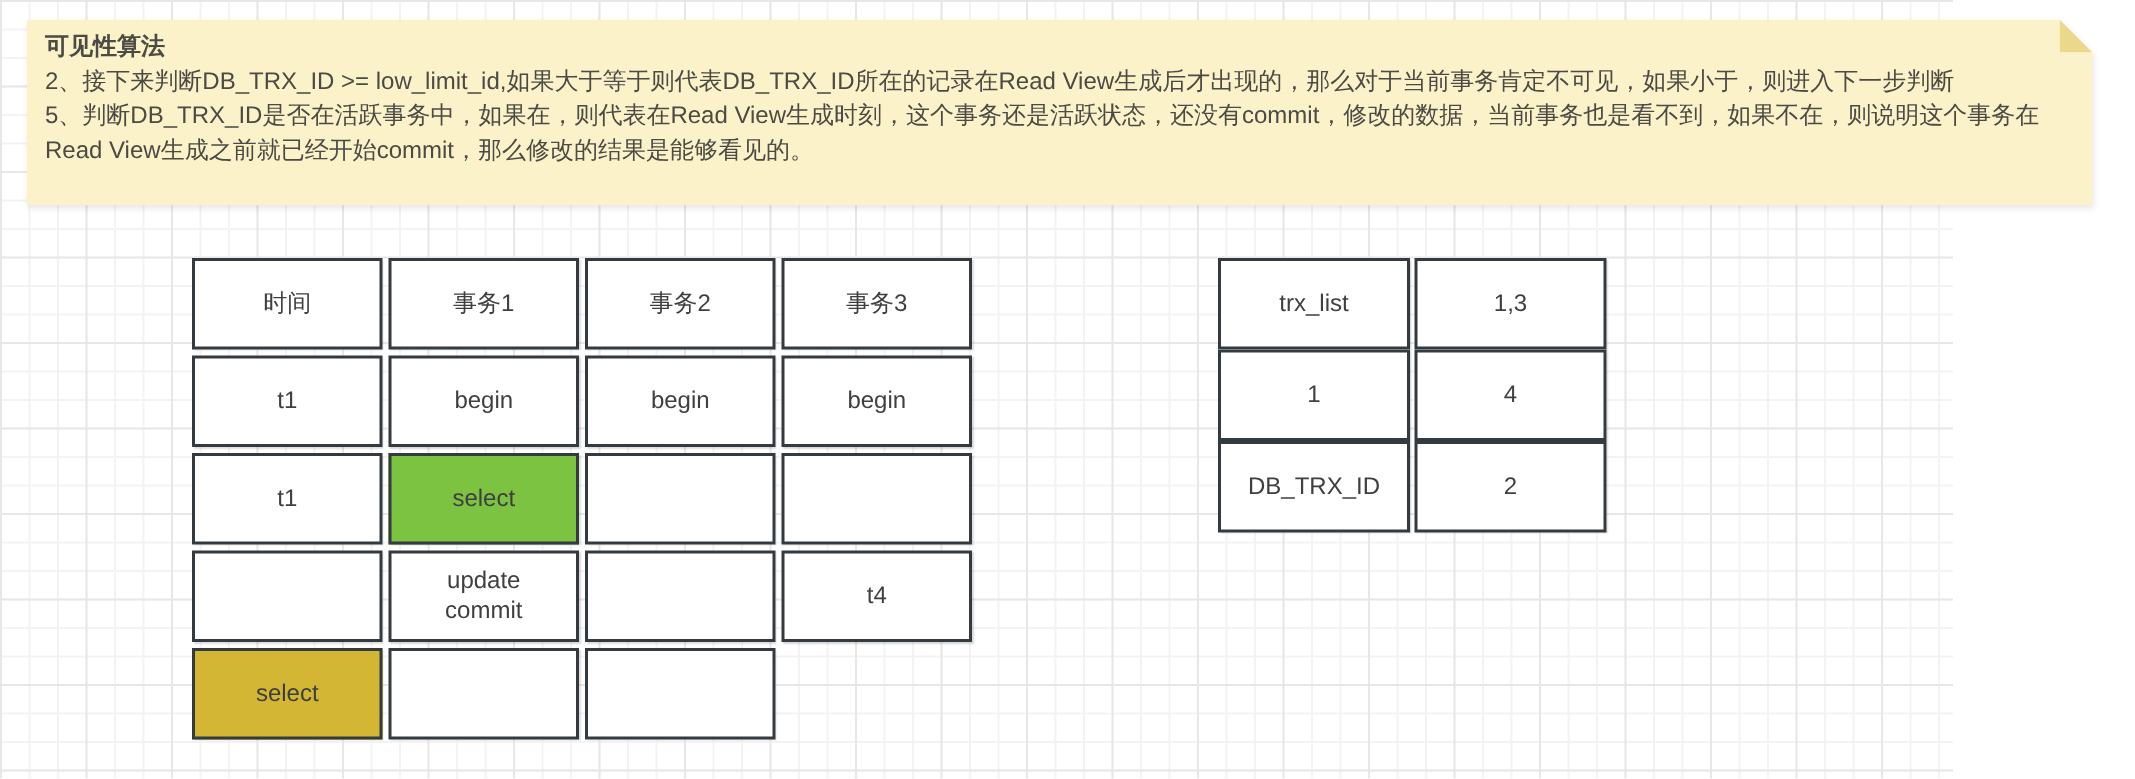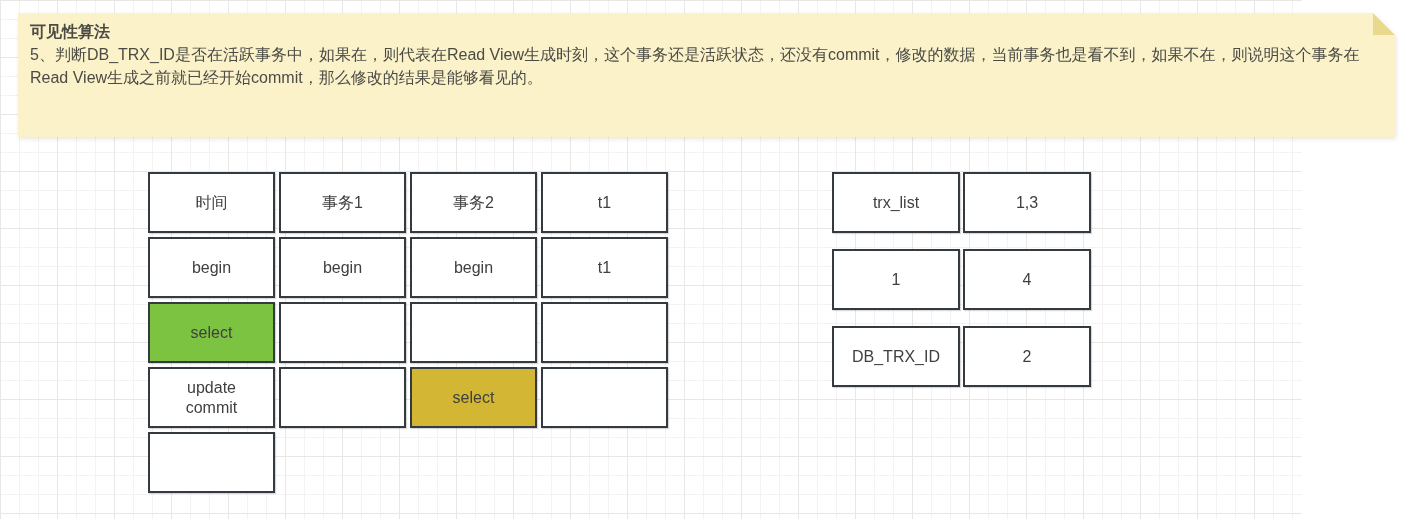--- a/index.html
+++ b/index.html
@@ -36,32 +36,32 @@
     line-height: 23px;
   }
   .note-title { font-weight: bold; }
   .fold {
     position: absolute; top: 0; right: 0;
     width: 22px; height: 22px;
     clip-path: polygon(0 0, 100% 100%, 0 100%);
   }
 
   
-  .tbl { position: absolute; display: grid; margin-left: 20px; }
+  .tbl { position: absolute; display: grid; }
   #timeline-table {
     left: 128px; top: 172px;
     grid-template-columns: repeat(4, 127px);
     grid-auto-rows: 61px;
     gap: 4px 4px;
   }
   #readview-table {
     left: 812px; top: 172px;
     grid-template-columns: 128px 128px;
     grid-auto-rows: 61px;
-    gap: 16px 3px;
+    gap: 0 3px;
   }
   .cell {
     background: #ffffff;
     border: 2px solid #333a40;
     box-sizing: border-box;
     display: flex; align-items: center; justify-content: center;
     font-size: 16px; color: #3f3f3f;
     text-align: center;
     white-space: pre-line;
     line-height: 20px;
@@ -70,44 +70,47 @@
 </style>
 </head>
 <body>
 
 <div class="canvas">
 
   <div class="note-wrap">
     <div class="note" style="background-color: rgb(251, 242, 202);">
       <div class="fold" style="background-color: rgb(234, 217, 140);"></div>
       <div class="note-title">可见性算法</div>
+      <div class="note-line">2、接下来判断DB_TRX_ID &gt;= low_limit_id,如果大于等于则代表DB_TRX_ID所在的记录在Read View生成后才出现的，那么对于当前事务肯定不可见，如果小于，则进入下一步判断</div>
       <div class="note-line">5、判断DB_TRX_ID是否在活跃事务中，如果在，则代表在Read View生成时刻，这个事务还是活跃状态，还没有commit，修改的数据，当前事务也是看不到，如果不在，则说明这个事务在Read View生成之前就已经开始commit，那么修改的结果是能够看见的。</div>
     </div>
   </div>
 
   <div class="tbl" id="timeline-table">
     <div class="cell">时间</div>
     <div class="cell">事务1</div>
     <div class="cell">事务2</div>
+    <div class="cell">事务3</div>
 
     <div class="cell">t1</div>
     <div class="cell">begin</div>
     <div class="cell">begin</div>
     <div class="cell">begin</div>
 
     <div class="cell">t1</div>
     <div class="cell" style="background-color: rgb(124, 195, 66);">select</div>
     <div class="cell"></div>
     <div class="cell"></div>
 
     <div class="cell"></div>
     <div class="cell">update
 commit</div>
     <div class="cell"></div>
 
+    <div class="cell">t4</div>
     <div class="cell" style="background-color: rgb(210, 182, 52);">select</div>
     <div class="cell"></div>
     <div class="cell"></div>
   </div>
 
   <div class="tbl" id="readview-table">
     <div class="cell">trx_list</div>
     <div class="cell">1,3</div>
 
     <div class="cell">1</div>

